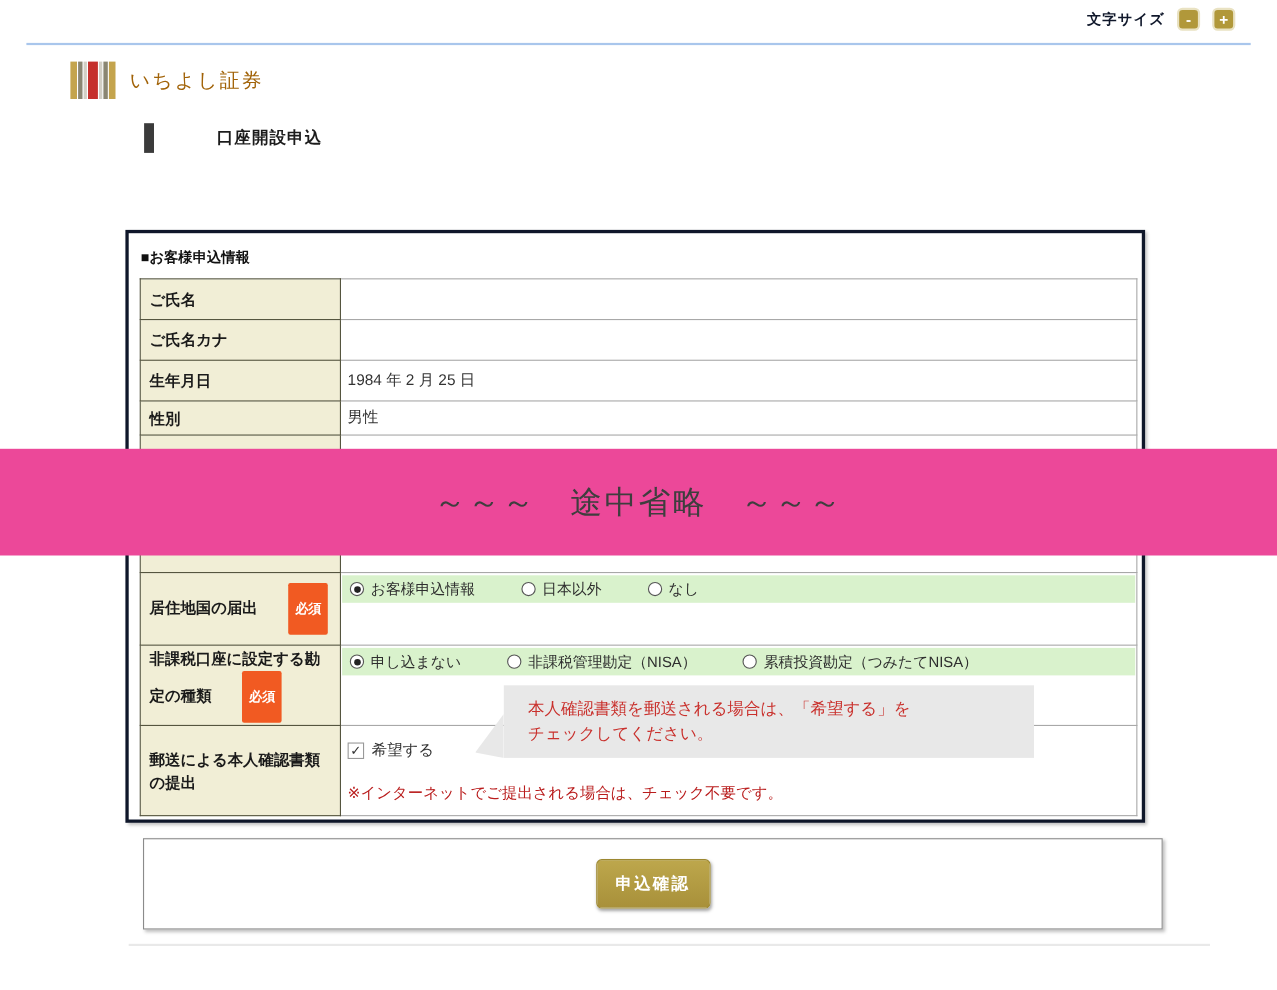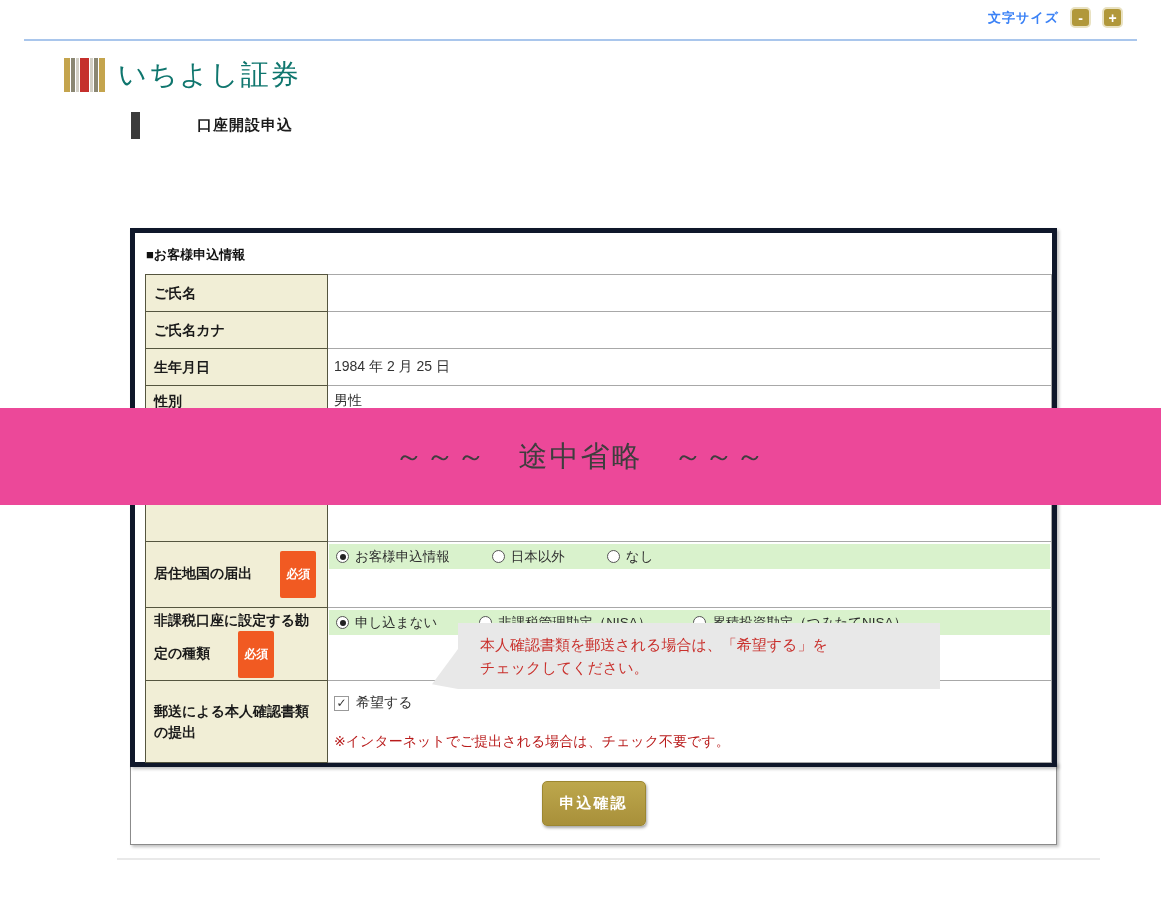--- a/index.html
+++ b/index.html
@@ -1,43 +1,43 @@
 <!DOCTYPE html>
 <html><head>
 <meta charset="utf-8">
 <style>
   * { margin:0; padding:0; box-sizing:border-box; }
   body { background:#fff; font-family:"Liberation Sans","DejaVu Sans",sans-serif; }
   .page { position:relative; width:1161px; height:900px; background:#fff; overflow:hidden; }
 
   
   .toolbar { position:absolute; top:7px; right:38px; display:flex; align-items:center; gap:11px; }
-  .fs-label { font-size:13px; font-weight:bold; color:#3b82f6; letter-spacing:1px; }
+  .fs-label { font-size:13px; font-weight:bold; color:#0f172a; letter-spacing:1px; }
   .fs-btn { width:21px; height:21px; background:#b1983a; border:2px solid #e9e2c2; border-radius:5px;
             color:#fff; font-weight:bold; font-size:14px; line-height:16px; text-align:center; cursor:pointer; }
   .hdr-line { position:absolute; top:39px; left:24px; width:1113px; height:2px; background:#a9c6ec; }
 
   
   .brand { position:absolute; top:56px; left:64px; display:flex; align-items:center; }
   .stripes { display:flex; height:34px; margin-right:12px; }
   .stripes span { display:block; height:100%; margin-right:1px; }
   .s-tan { width:6px; background:#c4a44d; }
   .s-gray { width:4px; background:#8a8672; }
   .s-silver { width:3px; background:#d2cfc5; }
   .s-red { width:9px; background:#c5302c; }
-  .brand-name { font-size:28px; color:#0f766e; letter-spacing:2px; }
+  .brand-name { font-size:18px; color:#a16207; letter-spacing:2px; }
 
   
   .page-title { position:absolute; top:112px; left:131px; display:flex; align-items:center;gap:44px; }
   .title-bar { width:9px; height:27px; background:#3b3b3b; margin-right:13px; }
   .title-text { font-size:15px; font-weight:bold; color:#1c1c1c; letter-spacing:1px; }
 
   
-  .card { position:absolute; left:130px; top:209px; width:927px; height:539px; background:#fff;
-          border:5px solid #0f172a; box-shadow:2px 2px 3px rgba(0,0,0,.25); z-index:1;margin-top:19px; }
+  .card { position:absolute; left:114px; top:209px; width:927px; height:539px; background:#fff;
+          border:3px solid #0f172a; box-shadow:2px 2px 3px rgba(0,0,0,.25); z-index:1; }
   .sec-title { position:absolute; left:11px; top:13px; font-size:13px; font-weight:bold; color:#111; }
 
   table.ftable { position:absolute; left:10px; top:41px; width:907px; border-collapse:collapse; table-layout:fixed; }
   th.fl { width:182px; background:#f1eed6; border:1px solid #55553f; text-align:left;
           font-size:14px; font-weight:bold; color:#1a1a1a; vertical-align:middle; padding:0; }
   td.fv { border:1px solid #a8a8a8; font-size:14px; color:#333; vertical-align:middle; padding:0 0 0 6px; }
   td.fv-top { vertical-align:top; padding:0; }
   .fl-in { padding:2px 10px 2px 8px; line-height:21px; }
   .req { display:inline-block; background:#f15a22; color:#fff; font-size:12px; font-weight:bold;
          padding:16px 6px; margin-left:28px; border-radius:2px; line-height:15px; vertical-align:middle; }

